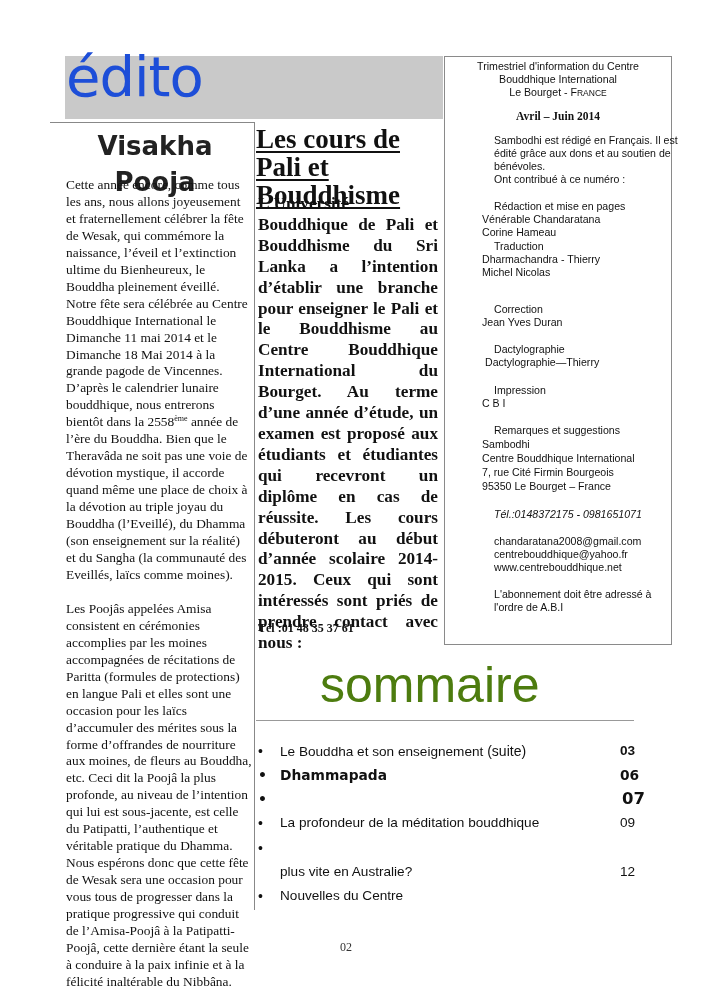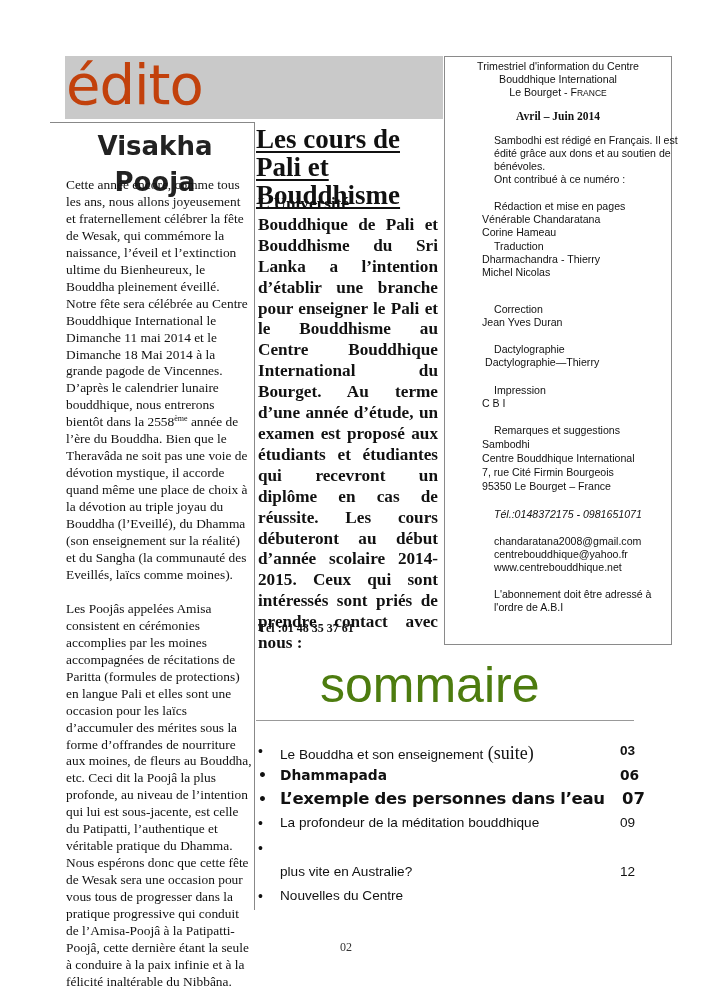--- a/index.html
+++ b/index.html
@@ -1,21 +1,21 @@
 <!DOCTYPE html>
 <html><head>
 <meta charset="utf-8">
 <style>
   html, body { margin: 0; padding: 0; background: #ffffff; }
   body { width: 702px; height: 991px; position: relative; overflow: hidden; color: #111; }
   .abs { position: absolute; }
 
   
   #edito-banner { left: 65px; top: 56px; width: 378px; height: 63px; background: #c9c9c9; }
-  #edito-title { left: 66px; top: 50px; font-family: "DejaVu Sans", sans-serif; font-size: 56px; color: #c2410c; letter-spacing: -1px; line-height: 70px; }
+  #edito-title { left: 66px; top: 42px; font-family: "DejaVu Sans", sans-serif; font-size: 56px; color: #1d4ed8; letter-spacing: -1px; line-height: 70px; }
 
   
   #left-top-line { left: 50px; top: 122px; width: 204px; height: 1px; background: #888; }
   #left-right-line { left: 254px; top: 122px; width: 1px; height: 788px; background: #888; }
   #visakha-title { left: 60px; top: 128px; width: 190px; text-align: center; font-family: "DejaVu Sans", sans-serif; font-weight: bold; font-size: 26px; line-height: 36px; color: #222; }
 
   #edito-body { left: 66px; top: 177px; width: 186px; font-family: "Liberation Serif", serif; font-size: 13.4px; line-height: 16.95px; color: #111; }
   #edito-body p { margin: 0 0 17px 0; }
   #edito-body sup { font-size: 8px; line-height: 0; }
 
@@ -33,21 +33,21 @@
   .info-date { font-family: "Liberation Serif", serif; font-weight: bold; font-size: 11.5px; }
   .smcaps { font-size: 8.5px; }
 
   
   #sommaire-title { left: 320px; top: 655px; font-family: "Liberation Sans", sans-serif; font-size: 50px; line-height: 60px; color: #4d7c0f; }
   #sommaire-line { left: 256px; top: 720px; width: 378px; height: 1px; background: #999; }
   .toc-row { position: absolute; left: 258px; width: 390px; font-family: "Liberation Sans", sans-serif; color: #111; }
   .toc-bullet { position: absolute; left: 0; font-size: 14px; }
   .toc-label { position: absolute; left: 22px; white-space: nowrap; }
   .toc-page { position: absolute; white-space: nowrap; }
-  .suite { font-family: Liberation Serif, serif; font-size: 18px; margin-top: 48px; }
+  .suite { font-family: Liberation Sans, sans-serif; font-size: 14px; margin-top: 48px; }
 
   #page-number { left: 340px; top: 940px; font-family: "Liberation Serif", serif; font-size: 12px; color: #333; }
 </style>
 </head>
 <body>
 
 <div id="edito-banner" class="abs"></div>
 <div id="edito-title" class="abs">édito</div>
 
 <div id="left-top-line" class="abs"></div>
@@ -112,21 +112,20 @@
 </div>
 
 <div class="toc-row" style="top:767px;height:20px;font-size:13.8px;font-weight:bold;font-family:'DejaVu Sans',sans-serif;">
   <span class="toc-bullet">•</span>
   <span class="toc-label">Dhammapada</span>
   <span class="toc-page" style="left:362px;">06</span>
 </div>
 
 <div class="toc-row" style="top:789px;height:24px;font-size:16.5px;font-weight:bold;font-family:'DejaVu Sans',sans-serif;">
   <span class="toc-bullet" style="font-size:14px;top:2px;">•</span>
-  <span class="toc-label" style="letter-spacing:-0.3px;">L’exemple des personnes dans l’eau</span>
   <span class="toc-page" style="left:364px;">07</span>
 </div>
 
 <div class="toc-row" style="top:815px;height:20px;font-size:13.6px;">
   <span class="toc-bullet">•</span>
   <span class="toc-label">La profondeur de la méditation bouddhique</span>
   <span class="toc-page" style="left:362px;text-align:center;">09</span>
 </div>
 
 <div class="toc-row" style="top:840px;height:44px;font-size:13.6px;">

